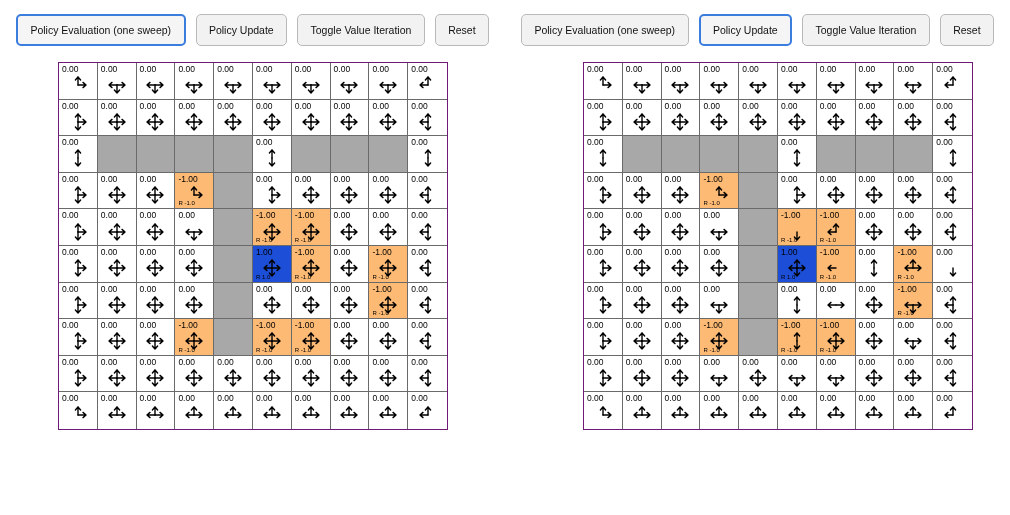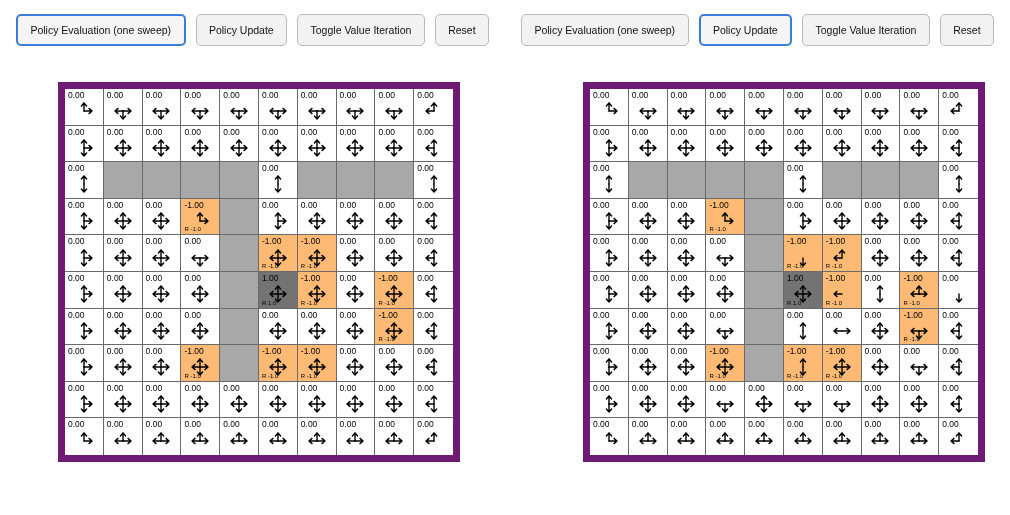--- a/index.html
+++ b/index.html
@@ -24,39 +24,38 @@
     height:32px;line-height:30px;text-align:center;
     background:#f2f2f2;border:1px solid #b9b9b9;border-radius:5px;
     font-size:10.5px;color:#111;white-space:nowrap;
     box-sizing:border-box;
   }
   .tbtn.active{border:2px solid #3b7ddd;line-height:28px;background:#f5f5f5;}
 
   
   .gridbox{
     position:absolute;
-    border:7px solid #701a75;
+    border:1px solid #701a75;
     background:#fff;
     box-sizing:content-box;
-    margin-top:20px;
   }
   .grid{display:grid;grid-template-columns:repeat(10,1fr);}
   .cell{
     position:relative;
     height:36.6px;
     border-right:1px solid #6a6a6a;
     border-bottom:1px solid #6a6a6a;
     box-sizing:border-box;
     overflow:hidden;
   }
   .grid .cell:nth-child(10n){border-right:none;}
   .grid .cell:nth-last-child(-n+10){border-bottom:none;}
   .cell.wall{background:#a8a8a8;}
   .cell.red{background:#fdba74;}
-  .cell.green{background:#737373;text-align:center;}
+  .cell.green{background:#1d4ed8;text-align:center;}
 
   .val{position:absolute;top:1px;left:3px;font-size:8.5px;line-height:10px;}
   .rew{position:absolute;bottom:1px;left:3px;font-size:6px;line-height:7px;}
   .arrows{
     position:absolute;left:0;right:0;top:9px;bottom:0;
     display:flex;align-items:center;justify-content:center;
   }
   .arrows svg{display:block;}
 
   

